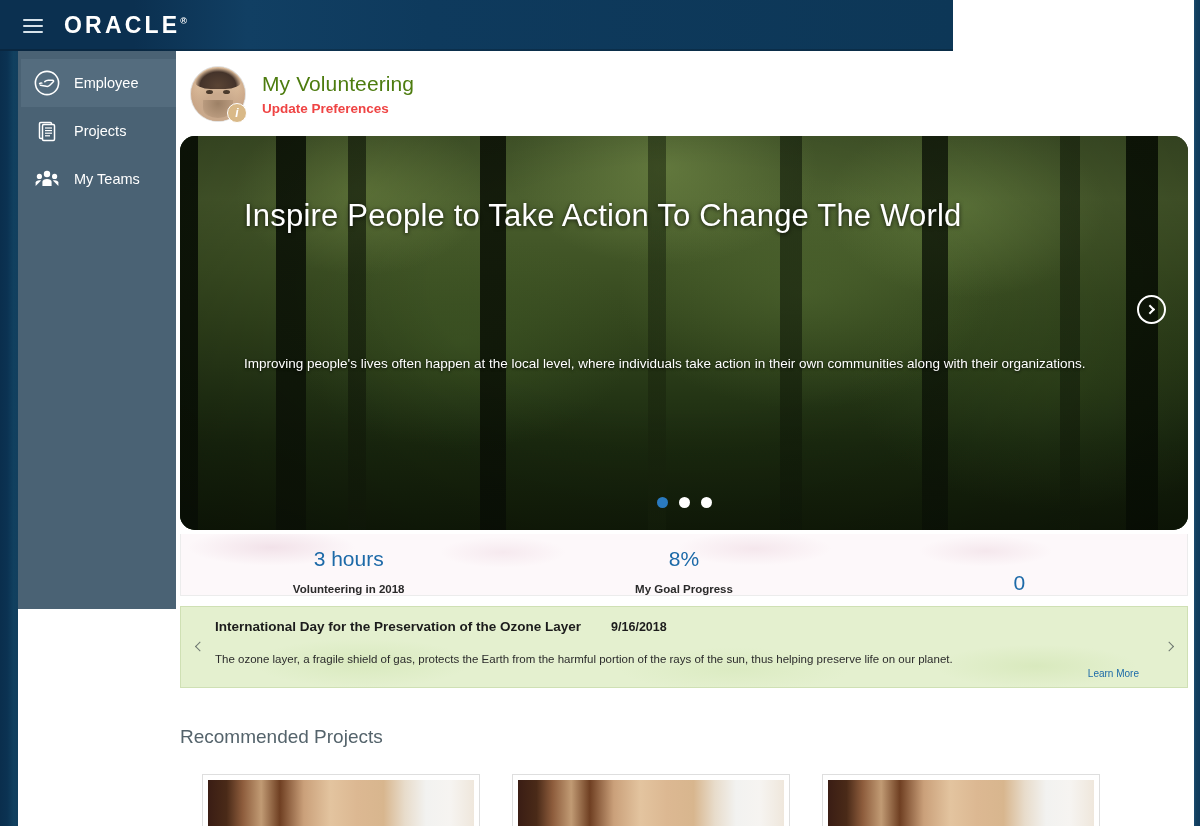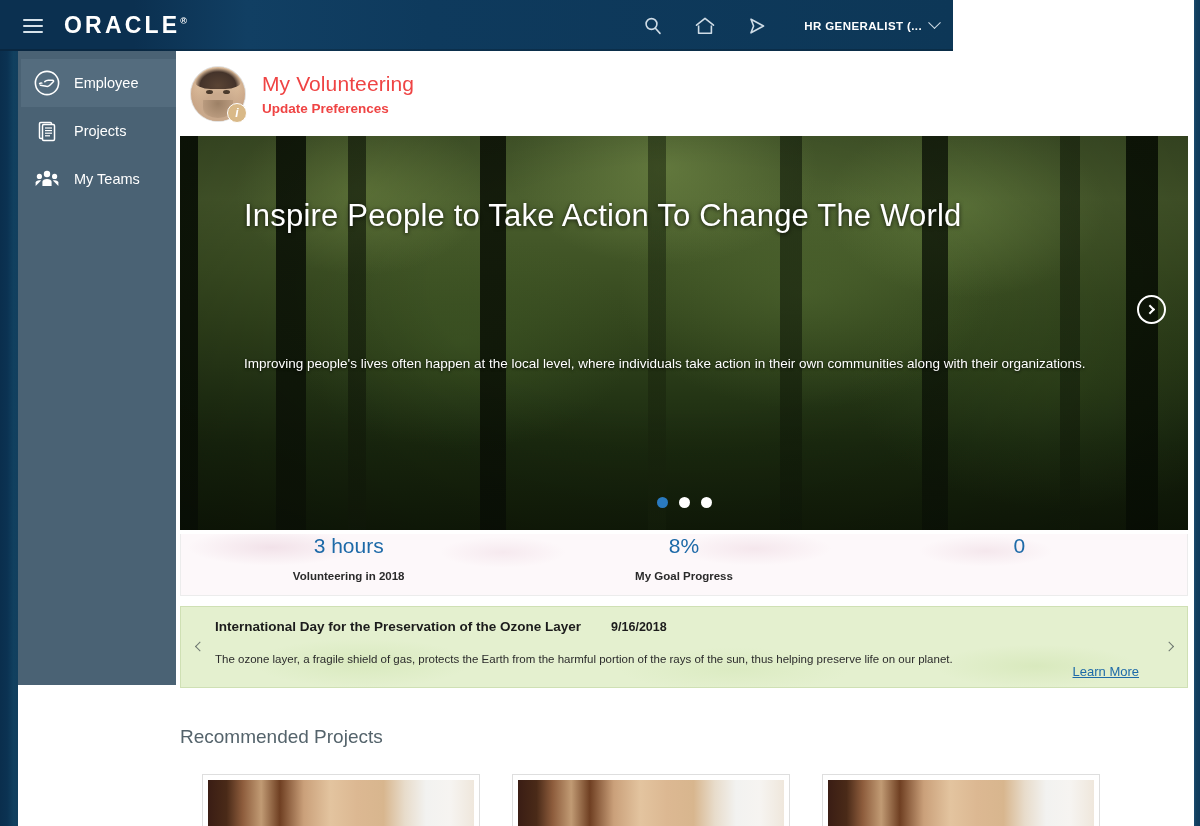--- a/index.html
+++ b/index.html
@@ -77,21 +77,21 @@
   }
 
   
   .left-edge {
     position: absolute; top: 51px; left: 0;
     width: 18px; height: 775px;
     background: linear-gradient(90deg,#0a2e4d 0%,#0b3252 40%,#11405f 75%,#123f5e 100%);
   }
   .sidebar {
     position: absolute; top: 51px; left: 18px;
-    width: 158px; height: 634px;
+    width: 158px; height: 558px;
     background: #4a6274;
     padding-top: 8px;
   }
   .side-item {
     position: relative;
     height: 48px;
     display: flex; align-items: center;
     padding-left: 14px;
     color: #ffffff;
     font-size: 14.5px;
@@ -163,35 +163,36 @@
     width: 20px; height: 20px; border-radius: 50%;
     background: #d9b988;
     border: 1.5px solid #ffffff;
     color: #ffffff; font-size: 12px; font-weight: 700;
     font-style: italic;
     display: flex; align-items: center; justify-content: center;
     line-height: 1;
   }
   .header-text { margin-left: 16px; }
   .page-title {
-    font-size: 21px; color: #ef4444; font-weight: 400;
+    font-size: 21px; color: #4d7c0f; font-weight: 400;
     letter-spacing: 0.1px; line-height: 1.25;
   }
   .page-sublink {
     font-size: 13.5px; color: #ef4444; font-weight: 700;
     margin-top: 4px; cursor: pointer;
   }
 
   
   .hero {
     position: relative;
     margin: 0 12px 0 4px;
     height: 394px;
     overflow: hidden;
     background: #1b2b14;
+    border-radius: 15px;
   }
   .hero-img {
     position: absolute; inset: 0;
     background-color: #243a1a;
     background-image:
       
       linear-gradient(90deg, rgba(12,20,8,0.95) 0 18px, rgba(12,20,8,0) 18px 28px),
       linear-gradient(90deg, rgba(0,0,0,0) 0 96px, rgba(14,22,9,0.92) 96px 126px, rgba(0,0,0,0) 126px),
       linear-gradient(90deg, rgba(0,0,0,0) 0 168px, rgba(20,30,12,0.7) 168px 186px, rgba(0,0,0,0) 186px),
       linear-gradient(90deg, rgba(0,0,0,0) 0 300px, rgba(10,16,6,0.85) 300px 326px, rgba(0,0,0,0) 326px),
@@ -258,21 +259,21 @@
     height: 62px;
     background: #fdf8fa;
     background-image:
       radial-gradient(ellipse 120px 26px at 9% 22%, rgba(240,222,230,0.85), rgba(253,248,250,0) 70%),
       radial-gradient(ellipse 90px 22px at 32% 30%, rgba(243,227,234,0.7), rgba(253,248,250,0) 70%),
       radial-gradient(ellipse 110px 24px at 57% 24%, rgba(242,225,232,0.75), rgba(253,248,250,0) 70%),
       radial-gradient(ellipse 95px 22px at 80% 28%, rgba(241,224,231,0.7), rgba(253,248,250,0) 70%);
     border: 1px solid #ececec;
     border-top: none;
     display: flex;
-    align-items: flex-start;
+    align-items: flex-end;
   }
   .stat {
     flex: 1; text-align: center;
   }
   .stat-value {
     font-size: 21px; color: #1d6aa8; font-weight: 400; line-height: 1.15;
   }
   .stat-label {
     font-size: 11.5px; color: #2a2a2a; font-weight: 700; margin-top: 12px;
   }
@@ -298,21 +299,21 @@
   }
   .announce-date {
     font-size: 12.5px; font-weight: 700; color: #1c1c1c;
   }
   .announce-desc {
     margin-top: 18px;
     font-size: 11.5px; color: #2b2b2b; line-height: 1.35;
   }
   .announce-learn {
     position: absolute; right: 48px; bottom: 8px;
-    font-size: 13px; color: #1d6aa8; cursor: pointer; text-decoration: underline;
+    font-size: 10px; color: #1d6aa8; cursor: pointer;
   }
   .ann-arrow {
     position: absolute; top: 30px;
     width: 18px; height: 18px; cursor: pointer;
     color: #66706a;
     display: flex; align-items: center; justify-content: center;
   }
   .ann-arrow.left { left: 8px; }
   .ann-arrow.right { right: 8px; }
   .ann-arrow .c {
@@ -370,43 +371,20 @@
   <div class="topbar">
     <div class="hamburger">
       <span></span>
       <span></span>
       <span></span>
     </div>
     <div class="oracle-logo">
       <span>ORACLE</span><span class="tm">®</span>
     </div>
     <div class="topbar-spacer"></div>
-    <div class="top-icons">
-      <div class="top-icon">
-        <svg width="20" height="20" viewBox="0 0 20 20" fill="none">
-          <circle cx="8.5" cy="8" r="5.4" stroke="#cfdce6" stroke-width="1.6"></circle>
-          <line x1="12.4" y1="12.2" x2="17" y2="17.4" stroke="#cfdce6" stroke-width="1.6" stroke-linecap="round"></line>
-        </svg>
-      </div>
-      <div class="top-icon">
-        <svg width="22" height="20" viewBox="0 0 22 20" fill="none">
-          <path d="M2.5 9.2 11 2.4l8.5 6.8" stroke="#cfdce6" stroke-width="1.6" stroke-linecap="round" stroke-linejoin="round"></path>
-          <path d="M4.6 9.6v7.6h12.8V9.6" stroke="#cfdce6" stroke-width="1.6" stroke-linejoin="round"></path>
-        </svg>
-      </div>
-      <div class="top-icon">
-        <svg width="22" height="20" viewBox="0 0 22 20" fill="none">
-          <path d="M5 3.2 17.5 10 5 16.8 7.6 10Z" stroke="#cfdce6" stroke-width="1.6" stroke-linejoin="round"></path>
-        </svg>
-      </div>
-      <div class="user-chip">
-        <span>HR GENERALIST (...</span>
-        <span class="caret"></span>
-      </div>
-    </div>
   </div>
 
   <div class="left-edge"></div>
 
   <div class="sidebar">
 
     <div class="side-item active">
       <span class="side-icon">
         <svg width="28" height="28" viewBox="0 0 28 28" fill="none">
           <circle cx="14" cy="14" r="11.6" stroke="#ffffff" stroke-width="1.6"></circle>

